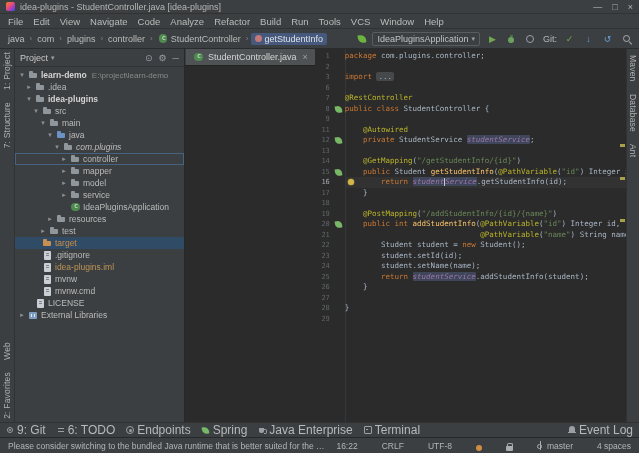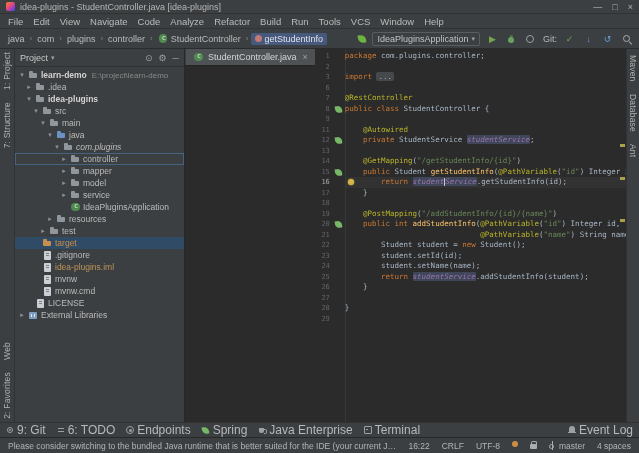--- a/index.html
+++ b/index.html
@@ -119,21 +119,21 @@
   .bt.javaee::before{content:"";position:absolute;left:0.5px;top:2px;width:5px;height:5px;background:#9aa0a4;border-radius:0 0 2px 2px}
   .bt.javaee::after{content:"";position:absolute;left:5.5px;top:3px;width:2.5px;height:3px;border:1px solid #9aa0a4;border-left:none;border-radius:0 2px 2px 0}
   .bt.terminal::before{content:"";position:absolute;inset:0;border:1px solid #9aa0a4;border-radius:1px}
   .bt.terminal::after{content:"";position:absolute;left:2px;top:2.5px;width:2.5px;height:1px;background:#9aa0a4}
   .bt.eventlog::before{content:"";position:absolute;left:1px;top:0;width:6px;height:6px;background:#9aa0a4;border-radius:50% 50% 0 0}
   .bt.eventlog::after{content:"";position:absolute;left:0;top:6px;width:8px;height:1px;background:#9aa0a4}
 
   
   .statusbar{height:16px;flex:none;background:#3c3f41;border-top:1px solid #282828;display:flex;align-items:center;gap:10px;padding:0 8px;font-size:8.5px;color:#b2b5b7}
   .sb-msg{flex:1;min-width:0;white-space:nowrap;overflow:hidden;text-overflow:ellipsis}
-  .sb-right{display:flex;align-items:flex-start;gap:12px;flex:none}
+  .sb-right{display:flex;align-items:flex-end;gap:24px;flex:none}
   .sb-branch{display:flex;align-items:center;gap:3px}
   .lock{width:7px;height:8px;position:relative;display:inline-block}
   .lock::before{content:"";position:absolute;left:1.5px;top:0;width:4px;height:4px;border:1px solid #a9adb0;border-bottom:none;border-radius:2px 2px 0 0}
   .lock::after{content:"";position:absolute;left:0;top:3.5px;width:7px;height:4.5px;background:#a9adb0;border-radius:1px}
   .br{width:7px;height:9px;position:relative;display:inline-block}
   .br::before{content:"";position:absolute;left:3px;top:0;width:1px;height:9px;background:#a9adb0}
   .br::after{content:"";position:absolute;left:0;top:3px;width:3px;height:3px;border:1px solid #a9adb0;border-radius:50%}
   .dot-ind{width:6px;height:6px;border-radius:50%;background:#cf8e46;display:inline-block}
 </style>
 </head>

